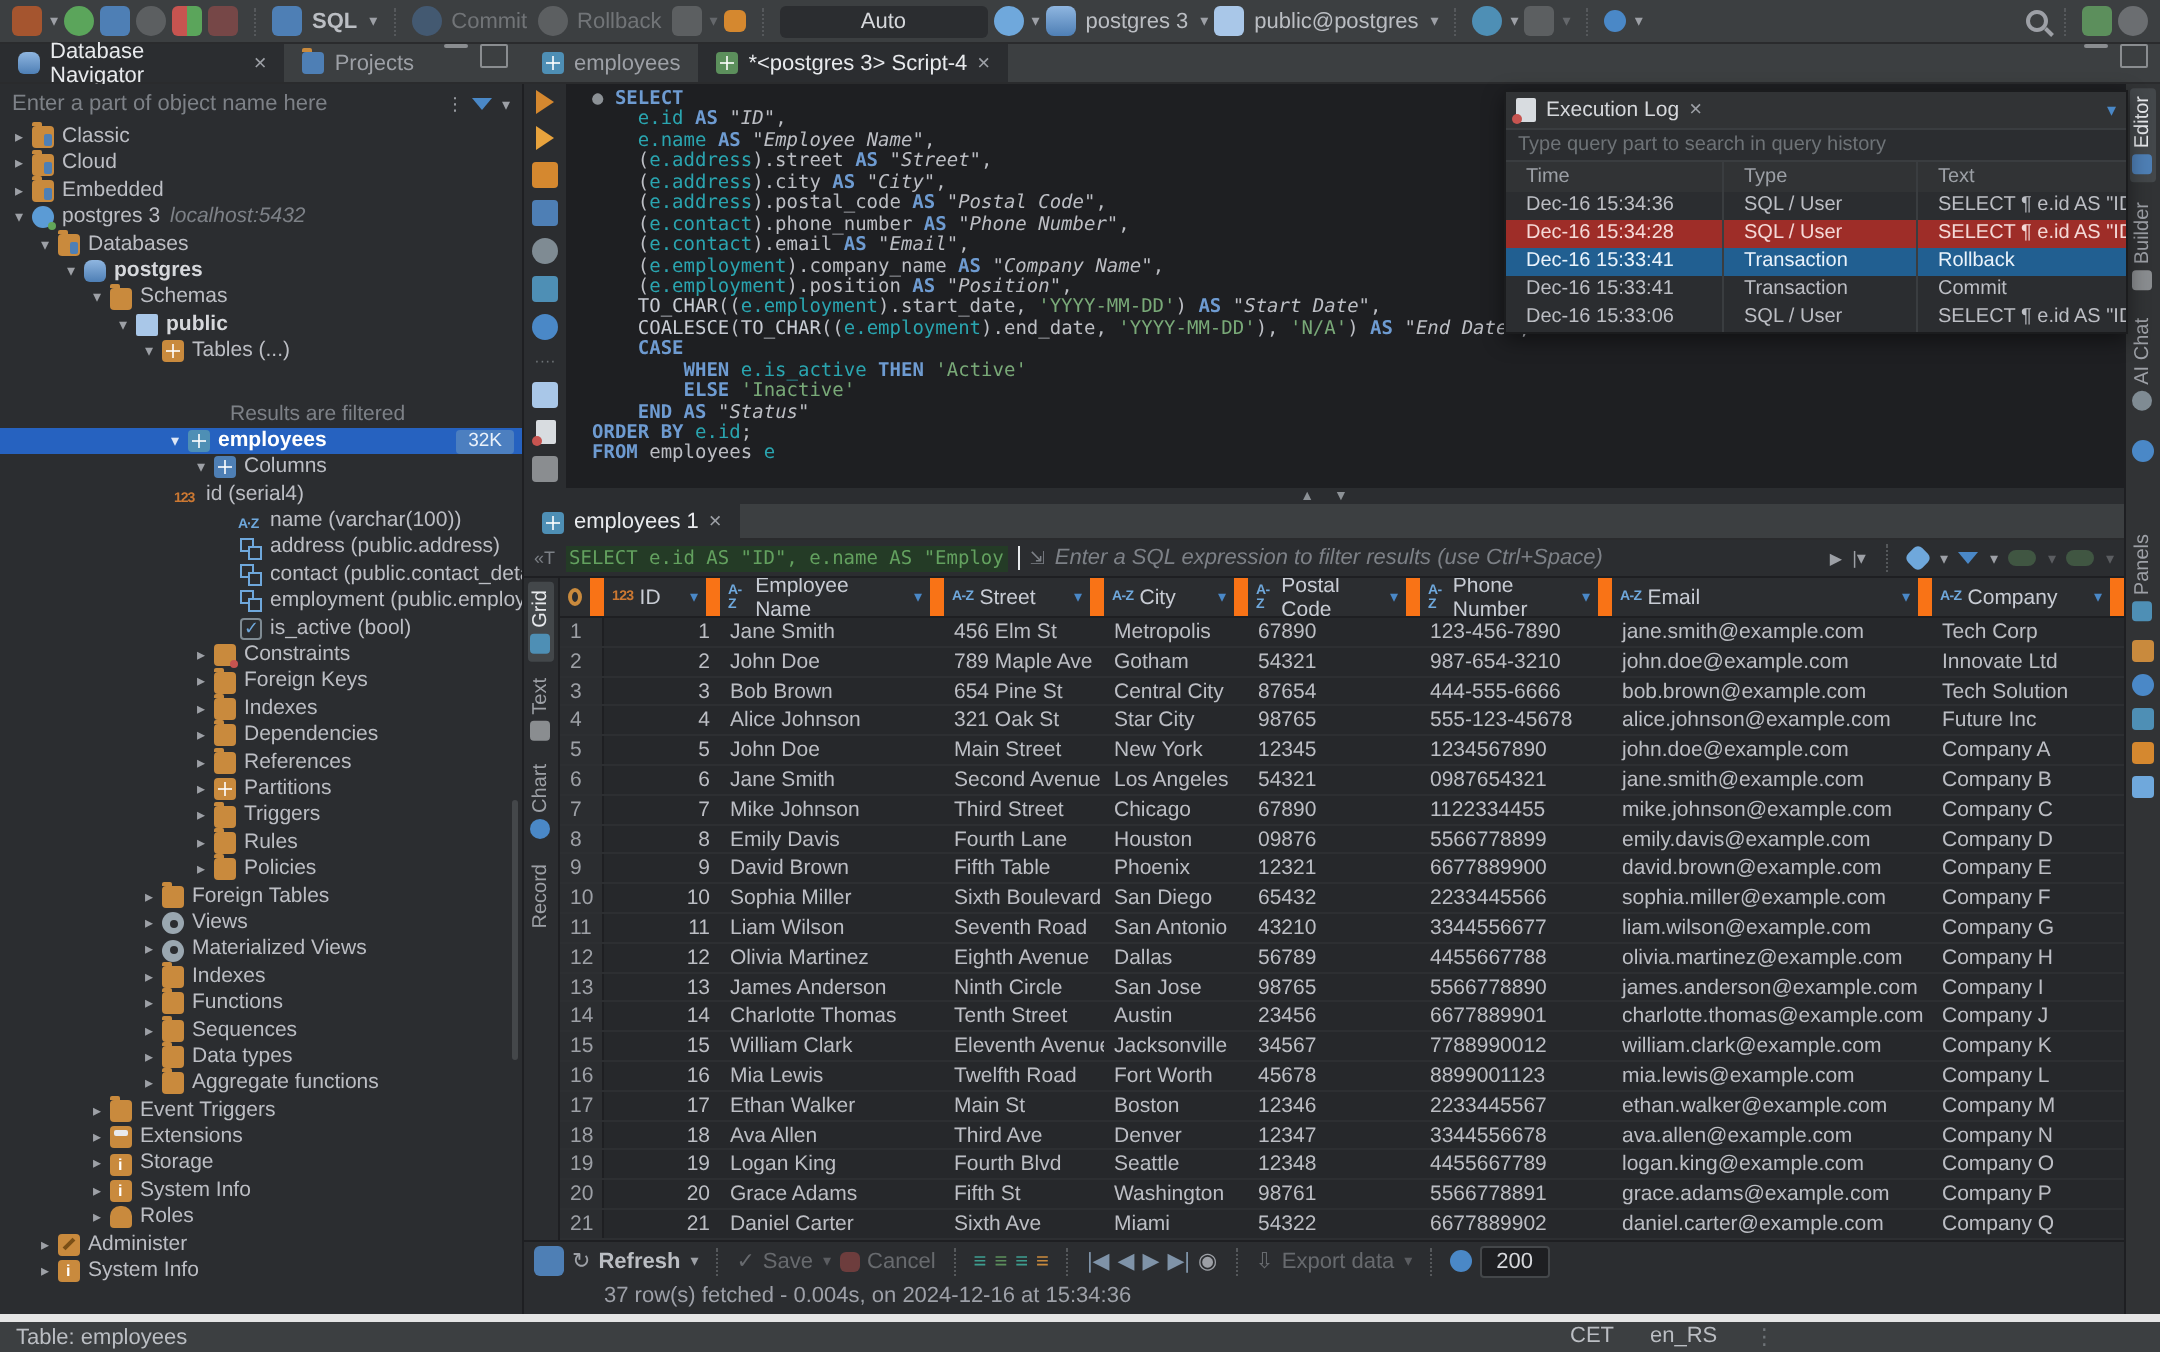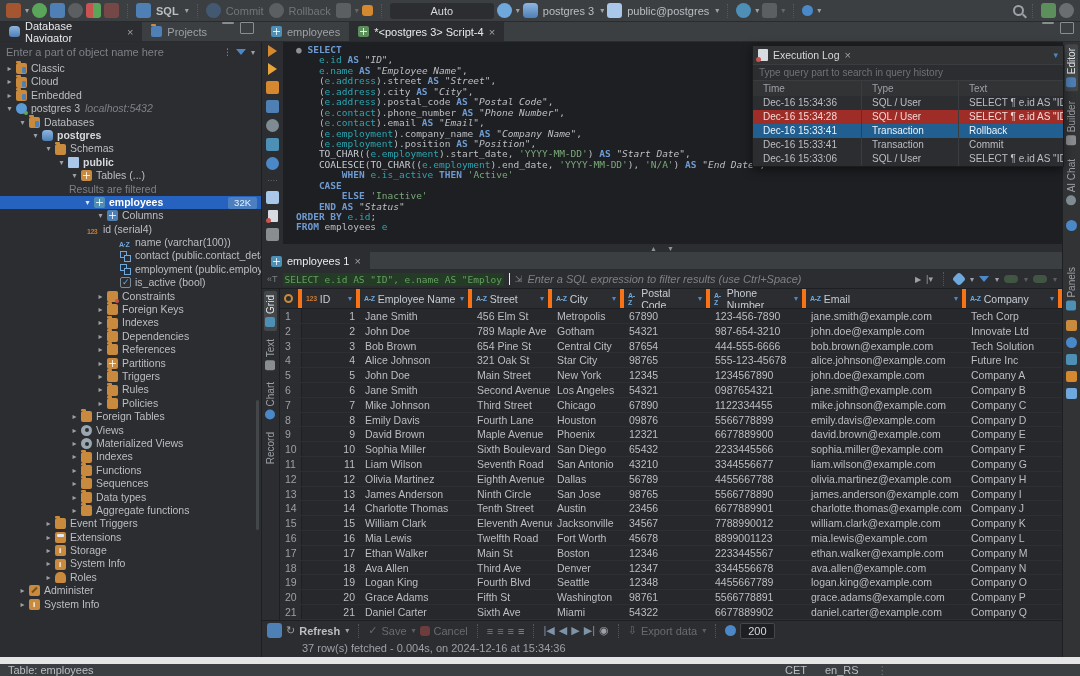--- a/index.html
+++ b/index.html
@@ -107,40 +107,40 @@
   #rfilter .sqlfrag{background:#243B26;color:#63A15F;font-family:"DejaVu Sans Mono",monospace;font-size:9.5px;padding:1px 2px;white-space:nowrap;}
   #rfilter .cursor{width:1px;height:12px;background:#E8EAED;}
   #rfilter .ph{color:#7D8187;font-style:italic;}
   #lstrip{position:absolute;left:0;top:37px;width:18px;bottom:37px;background:#2B2D30;border-right:1px solid #1E1F22;display:flex;flex-direction:column;align-items:center;padding-top:2px;gap:4px;box-sizing:border-box;}
   .vtab{writing-mode:vertical-rl;transform:rotate(180deg);color:#9DA0A6;font-size:10px;padding:4px 1px;display:flex;align-items:center;gap:3px;}
   .vtab.sel{background:#43474A;color:#E8EAED;border-radius:2px;}
   .vic{width:10px;height:10px;border-radius:2px;transform:rotate(180deg);}
   
   #grid{position:absolute;left:18px;top:37px;right:0;bottom:37px;overflow:hidden;font-size:10.5px;}
   .ghrow{display:flex;height:20px;background:#2B2D30;border-bottom:1px solid #1E1F22;box-sizing:border-box;}
-  .gh{display:flex;align-items:center;gap:3px;padding:0 4px;border-right:4px solid #f97316;box-sizing:border-box;color:#C8CCD4;overflow:hidden;flex:none;}
+  .gh{display:flex;align-items:center;gap:3px;padding:0 4px;border-right:7px solid #f97316;box-sizing:border-box;color:#C8CCD4;overflow:hidden;flex:none;}
   .gh .ct{font-size:7px;font-weight:bold;letter-spacing:-0.3px;}
   .ct.n{color:#CC7832;} .ct.a{color:#6FA8DC;}
   .gh .sort{margin-left:auto;color:#4A88C7;font-size:8px;}
   .radio{width:9px;height:9px;border:2px solid #C98A3D;border-radius:50%;box-sizing:border-box;}
   .grow-r{display:flex;height:14.81px;line-height:14.81px;border-bottom:1px solid rgba(255,255,255,.035);box-sizing:border-box;white-space:nowrap;}
   .gc{padding:0 5px;overflow:hidden;flex:none;box-sizing:border-box;color:#BCBEC4;}
   .gc.num{text-align:right;}
   .rn{background:#2B2D30;border-right:1px solid #1E1F22;color:#9DA0A6;text-align:left;}
   
   #rtoolbar{position:absolute;left:0;right:0;bottom:17px;height:20px;background:#2B2D30;border-top:1px solid #1E1F22;display:flex;align-items:center;padding:0 5px;gap:4px;box-sizing:border-box;color:#BBBEC3;}
   #rstatus{position:absolute;left:0;right:0;bottom:0;height:17px;line-height:16px;background:#2B2D30;color:#9DA0A8;padding-left:40px;box-sizing:border-box;}
   .numbox{background:#1E1F22;border:1px solid #44474A;border-radius:2px;padding:0 7px;height:14px;line-height:14px;color:#D6D8DC;}
   
   #rstrip{left:1062px;top:42px;width:18px;height:615px;background:#313335;border-left:1px solid #1E1F22;box-sizing:border-box;display:flex;flex-direction:column;align-items:center;padding-top:2px;gap:6px;}
   #rstrip .vtab{font-size:10px;}
   #rstrip .vtab.sel{background:#43474A;}
   .rsic{width:11px;height:11px;border-radius:2px;}
   
-  #bottombar{left:0;top:657px;width:1080px;height:19px;background:#3C3F41;border-top:7px solid #e5e5e5;display:flex;align-items:center;box-sizing:border-box;color:#BBBEC3;}
+  #bottombar{left:0;top:657px;width:1080px;height:19px;background:#3C3F41;border-top:4px solid #e5e5e5;display:flex;align-items:center;box-sizing:border-box;color:#BBBEC3;}
   #bbleft{padding-left:8px;}
   #bbcenter{position:absolute;left:785px;display:flex;gap:18px;}
   
   #watermark{left:560px;top:617px;width:510px;height:42px;display:flex;align-items:center;justify-content:flex-end;gap:6px;font-size:30px;font-weight:bold;color:#FAFAFA;text-shadow:0 1px 3px rgba(0,0,0,.6);z-index:9;white-space:nowrap;overflow:hidden;}
   .wmic{width:18px;height:18px;background:#4A88C7;border-radius:3px;flex:none;}
   .glass{width:11px;height:11px;border:2px solid #9DA0A6;border-radius:50%;position:relative;box-sizing:border-box;}
   .glass::after{content:"";position:absolute;left:7px;top:8px;width:5px;height:2px;background:#9DA0A6;transform:rotate(45deg);}
 </style>
 </head>
 <body>
@@ -270,21 +270,21 @@
         <div class="trow" style="padding-left: 56px;">
           <span class="chev">▾</span>
           <span class="ic ic-page"></span>
           <span class="lbl b">public</span>
         </div>
         <div class="trow" style="padding-left: 69px;">
           <span class="chev">▾</span>
           <span class="ic ic-table"></span>
           <span class="lbl">Tables (...)</span>
         </div>
-        <div class="trow note" style="padding-left: 58px;">
+        <div class="trow note" style="padding-left: 104px; margin-top: 18px;">
           <span class="chev"></span>
           <span class="lbl">Results are filtered</span>
         </div>
         <div class="trow sel" style="padding-left: 82px;">
           <span class="chev">▾</span>
           <span class="ic ic-tableb"></span>
           <span class="lbl">employees</span>
           <span class="badge">32K</span>
         </div>
         <div class="trow" style="padding-left: 95px;">
@@ -294,20 +294,25 @@
         </div>
         <div class="trow" style="padding-left: 76px;">
           <span class="chev"></span>
           <span class="ic ic-123"></span>
           <span class="lbl">id (serial4)</span>
         </div>
         <div class="trow" style="padding-left: 108px;">
           <span class="chev"></span>
           <span class="ic ic-az"></span>
           <span class="lbl">name (varchar(100))</span>
+        </div>
+        <div class="trow" style="padding-left: 108px;">
+          <span class="chev"></span>
+          <span class="ic ic-ref"></span>
+          <span class="lbl">address (public.address)</span>
         </div>
         <div class="trow" style="padding-left: 108px;">
           <span class="chev"></span>
           <span class="ic ic-ref"></span>
           <span class="lbl">contact (public.contact_details)</span>
         </div>
         <div class="trow" style="padding-left: 108px;">
           <span class="chev"></span>
           <span class="ic ic-ref"></span>
           <span class="lbl">employment (public.employment_</span>
@@ -462,22 +467,22 @@
         <div class="cl"><span class="sg-p">    </span><span class="sg-t">e.name</span><span class="sg-p"> </span><span class="sg-k">AS</span><span class="sg-p"> </span><span class="sg-s">"Employee Name"</span><span class="sg-p">,</span></div>
         <div class="cl"><span class="sg-p">    (</span><span class="sg-t">e.address</span><span class="sg-p">).street </span><span class="sg-k">AS</span><span class="sg-p"> </span><span class="sg-s">"Street"</span><span class="sg-p">,</span></div>
         <div class="cl"><span class="sg-p">    (</span><span class="sg-t">e.address</span><span class="sg-p">).city </span><span class="sg-k">AS</span><span class="sg-p"> </span><span class="sg-s">"City"</span><span class="sg-p">,</span></div>
         <div class="cl"><span class="sg-p">    (</span><span class="sg-t">e.address</span><span class="sg-p">).postal_code </span><span class="sg-k">AS</span><span class="sg-p"> </span><span class="sg-s">"Postal Code"</span><span class="sg-p">,</span></div>
         <div class="cl"><span class="sg-p">    (</span><span class="sg-t">e.contact</span><span class="sg-p">).phone_number </span><span class="sg-k">AS</span><span class="sg-p"> </span><span class="sg-s">"Phone Number"</span><span class="sg-p">,</span></div>
         <div class="cl"><span class="sg-p">    (</span><span class="sg-t">e.contact</span><span class="sg-p">).email </span><span class="sg-k">AS</span><span class="sg-p"> </span><span class="sg-s">"Email"</span><span class="sg-p">,</span></div>
         <div class="cl"><span class="sg-p">    (</span><span class="sg-t">e.employment</span><span class="sg-p">).company_name </span><span class="sg-k">AS</span><span class="sg-p"> </span><span class="sg-s">"Company Name"</span><span class="sg-p">,</span></div>
         <div class="cl"><span class="sg-p">    (</span><span class="sg-t">e.employment</span><span class="sg-p">).position </span><span class="sg-k">AS</span><span class="sg-p"> </span><span class="sg-s">"Position"</span><span class="sg-p">,</span></div>
         <div class="cl"><span class="sg-p">    </span><span class="sg-f">TO_CHAR</span><span class="sg-p">((</span><span class="sg-t">e.employment</span><span class="sg-p">).start_date, </span><span class="sg-g">'YYYY-MM-DD'</span><span class="sg-p">) </span><span class="sg-k">AS</span><span class="sg-p"> </span><span class="sg-s">"Start Date"</span><span class="sg-p">,</span></div>
         <div class="cl"><span class="sg-p">    </span><span class="sg-f">COALESCE</span><span class="sg-p">(</span><span class="sg-f">TO_CHAR</span><span class="sg-p">((</span><span class="sg-t">e.employment</span><span class="sg-p">).end_date, </span><span class="sg-g">'YYYY-MM-DD'</span><span class="sg-p">), </span><span class="sg-g">'N/A'</span><span class="sg-p">) </span><span class="sg-k">AS</span><span class="sg-p"> </span><span class="sg-s">"End Date"</span><span class="sg-p">,</span></div>
+        <div class="cl"><span class="sg-p">    </span><span class="sg-k">CASE</span></div>
         <div class="cl"><span class="sg-p">        </span><span class="sg-k">WHEN</span><span class="sg-p"> </span><span class="sg-t">e.is_active</span><span class="sg-p"> </span><span class="sg-k">THEN</span><span class="sg-p"> </span><span class="sg-g">'Active'</span></div>
-        <div class="cl"><span class="sg-p">    </span><span class="sg-k">CASE</span></div>
         <div class="cl"><span class="sg-p">        </span><span class="sg-k">ELSE</span><span class="sg-p"> </span><span class="sg-g">'Inactive'</span></div>
         <div class="cl"><span class="sg-p">    </span><span class="sg-k">END</span><span class="sg-p"> </span><span class="sg-k">AS</span><span class="sg-p"> </span><span class="sg-s">"Status"</span></div>
         <div class="cl"><span class="sg-k">ORDER BY</span><span class="sg-p"> </span><span class="sg-t">e.id</span><span class="sg-p">;</span></div>
         <div class="cl"><span class="sg-k">FROM</span><span class="sg-p"> employees </span><span class="sg-t">e</span></div>
       </div>
   </div>
 
   <div id="execlog" class="abs">
     <div id="elhead">
       <span class="docic"></span>
@@ -702,21 +707,21 @@
             <div class="gc" style="width: 72px;">Houston</div>
             <div class="gc" style="width: 86px;">09876</div>
             <div class="gc" style="width: 96px;">5566778899</div>
             <div class="gc" style="width: 160px;">emily.davis@example.com</div>
             <div class="gc" style="width: 96px;">Company D</div>
           </div>
           <div class="grow-r">
             <div class="gc rn" style="width: 22px;">9</div>
             <div class="gc num" style="width: 58px;">9</div>
             <div class="gc" style="width: 112px;">David Brown</div>
-            <div class="gc" style="width: 80px;">Maple Avenue</div>
+            <div class="gc" style="width: 80px;">Fifth Table</div>
             <div class="gc" style="width: 72px;">Phoenix</div>
             <div class="gc" style="width: 86px;">12321</div>
             <div class="gc" style="width: 96px;">6677889900</div>
             <div class="gc" style="width: 160px;">david.brown@example.com</div>
             <div class="gc" style="width: 96px;">Company E</div>
           </div>
           <div class="grow-r">
             <div class="gc rn" style="width: 22px;">10</div>
             <div class="gc num" style="width: 58px;">10</div>
             <div class="gc" style="width: 112px;">Sophia Miller</div>

